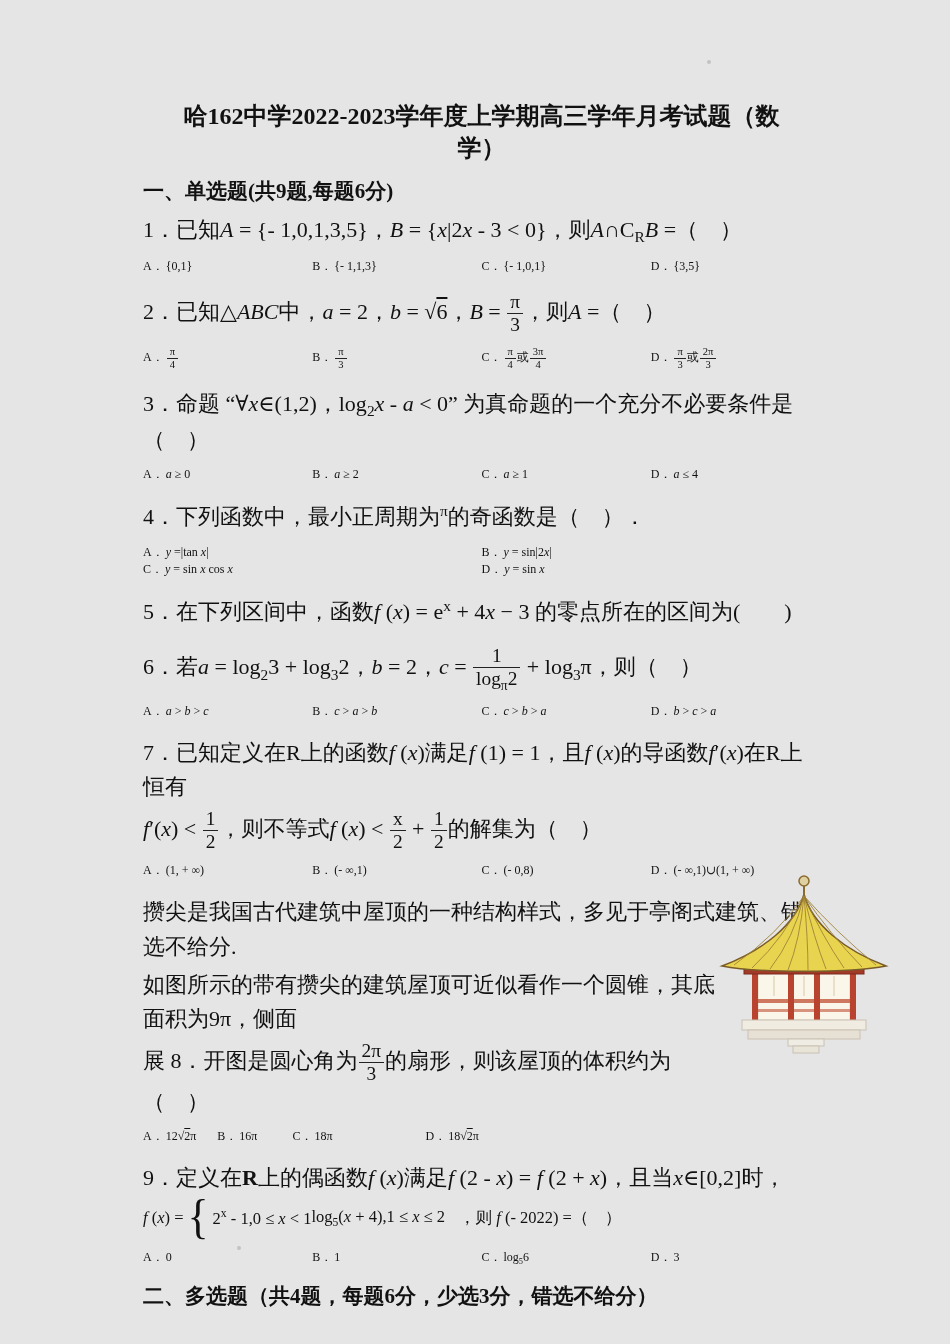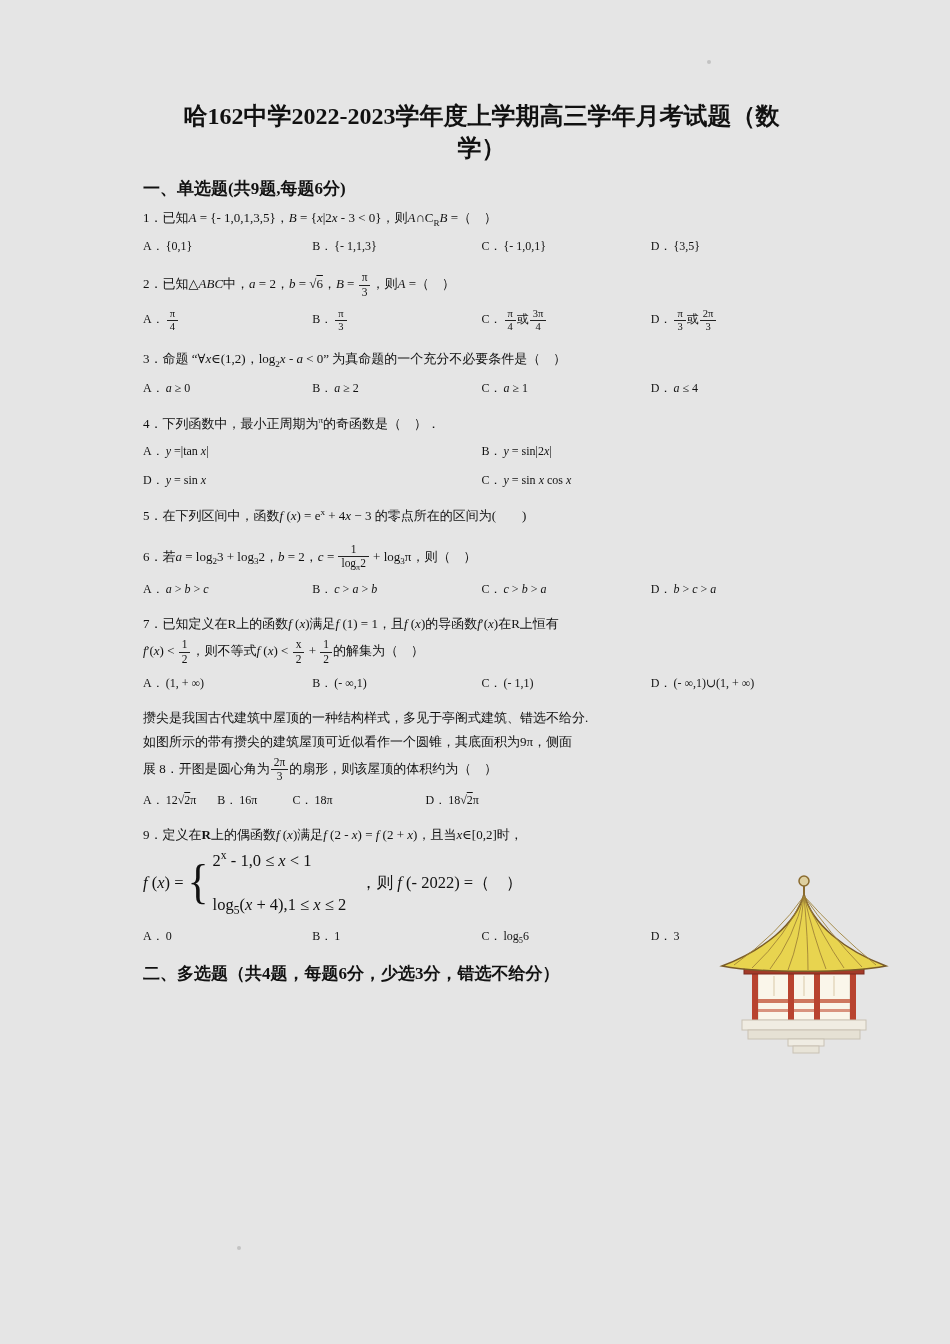--- a/index.html
+++ b/index.html
@@ -10,47 +10,47 @@
     box-sizing:border-box;
     padding:100px 130px 30px 143px;
     font-family:"Liberation Serif","DejaVu Serif",serif;
     color:#111;
     overflow:hidden;
   }
   .title{
     font-size:24px;font-weight:700;text-align:center;
     line-height:1.35;max-width:640px;margin:0 auto 10px;
   }
-  .section-heading{font-size:17px;font-weight:700;margin:12px 0 8px;}
+  .section-heading{font-size:21px;font-weight:700;margin:12px 0 8px;}
   .q{margin:0 0 16px;}
-  .stem{font-size:13px;line-height:1.55;margin:0 0 9px;}
+  .stem{font-size:22px;line-height:1.55;margin:0 0 9px;}
   .stem.tight{margin-bottom:4px;}
   .opts{font-size:12px;}
   .grid4{display:grid;grid-template-columns:repeat(4,1fr);row-gap:12px;}
-  .grid2{display:grid;grid-template-columns:repeat(2,1fr);row-gap:12px;}
+  .grid2{display:grid;grid-template-columns:repeat(2,1fr);}
   .opts-inline .opt{display:inline-block;}
   .opt{white-space:nowrap;}
   .lab{margin-right:2px;}
   sup{font-size:0.7em;}
   sub{font-size:0.7em;}
   .frac{display:inline-block;vertical-align:middle;text-align:center;font-size:0.88em;line-height:1.15;margin:0 1px;}
   .frac .num{display:block;padding:0 3px;}
   .frac .den{display:block;border-top:1px solid #222;padding:0 3px;}
   .sqrt .ol{text-decoration:overline;}
   .mi{font-style:italic;}
   .gq5-b{margin-left:12px;}
   .gq5-c{margin-left:44px;}
   .gq5-d{margin-left:228px;}
   .gq8-b{margin-left:18px;}
   .gq8-c{margin-left:32px;}
   .gq8-d{margin-left:90px;}
   .cases-wrap{display:flex;align-items:center;font-size:16.5px;margin:4px 0 12px;}
   .cases-lhs{margin-right:4px;text-align:center;}
   .brace{font-size:44px;line-height:0.85;font-weight:300;transform:scaleY(1.1);margin-right:4px;}
-  .cases-body{display:flex;flex-direction:column;row-gap:3px;gap:24px;}
+  .cases-body{display:flex;flex-direction:row;row-gap:3px;}
   .cases-line{display:block;}
   .cases-tail{margin-left:14px;}
   .q8-text{max-width:575px;}
   .pavilion{position:absolute;left:712px;top:872px;width:185px;height:200px;}
   .dot{position:absolute;width:4px;height:4px;border-radius:50%;background:#9a9a9a;opacity:.45;}
 </style>
 </head>
 <body>
 
 <div class="page">
@@ -90,22 +90,22 @@
       <div class="opt"><span class="lab">C．</span><span class="val"><i class="mi">a</i> ≥ 1</span></div>
       <div class="opt"><span class="lab">D．</span><span class="val"><i class="mi">a</i> ≤ 4</span></div>
     </div>
   </section>
 
   <section class="q">
     <p class="stem">4．下列函数中，最小正周期为<sup>π</sup>的奇函数是（　）．</p>
     <div class="opts grid2">
       <div class="opt"><span class="lab">A．</span><span class="val"><i class="mi">y</i> =|tan <i class="mi">x</i>|</span></div>
       <div class="opt"><span class="lab">B．</span><span class="val"><i class="mi">y</i> = sin|2<i class="mi">x</i>|</span></div>
+      <div class="opt"><span class="lab">C．</span><span class="val"><i class="mi">y</i> = sin <i class="mi">x</i> cos <i class="mi">x</i></span></div>
       <div class="opt"><span class="lab">D．</span><span class="val"><i class="mi">y</i> = sin <i class="mi">x</i></span></div>
-      <div class="opt"><span class="lab">C．</span><span class="val"><i class="mi">y</i> = sin <i class="mi">x</i> cos <i class="mi">x</i></span></div>
     </div>
   </section>
 
   <section class="q">
     <p class="stem">5．在下列区间中，函数<i class="mi">f</i> (<i class="mi">x</i>) = e<sup>x</sup> + 4<i class="mi">x</i> − 3 的零点所在的区间为(　　)</p>
   </section>
 
   <section class="q">
     <p class="stem">6．若<i class="mi">a</i> = log<sub>2</sub>3 + log<sub>3</sub>2，<i class="mi">b</i> = 2，<i class="mi">c</i> = <span class="frac"><span class="num">1</span><span class="den">log<sub>π</sub>2</span></span> + log<sub>3</sub>π，则（　）</p>
     <div class="opts grid4">
@@ -115,21 +115,21 @@
       <div class="opt"><span class="lab">D．</span><span class="val"><i class="mi">b</i> &gt; <i class="mi">c</i> &gt; <i class="mi">a</i></span></div>
     </div>
   </section>
 
   <section class="q">
     <p class="stem tight">7．已知定义在R上的函数<i class="mi">f</i> (<i class="mi">x</i>)满足<i class="mi">f</i> (1) = 1，且<i class="mi">f</i> (<i class="mi">x</i>)的导函数<i class="mi">f</i>′(<i class="mi">x</i>)在R上恒有</p>
     <p class="stem"><i class="mi">f</i>′(<i class="mi">x</i>) &lt; <span class="frac"><span class="num">1</span><span class="den">2</span></span>，则不等式<i class="mi">f</i> (<i class="mi">x</i>) &lt; <span class="frac"><span class="num">x</span><span class="den">2</span></span> + <span class="frac"><span class="num">1</span><span class="den">2</span></span>的解集为（　）</p>
     <div class="opts grid4">
       <div class="opt"><span class="lab">A．</span><span class="val">(1, + ∞)</span></div>
       <div class="opt"><span class="lab">B．</span><span class="val">(- ∞,1)</span></div>
-      <div class="opt"><span class="lab">C．</span><span class="val">(- 1,1)</span></div>
+      <div class="opt"><span class="lab">C．</span><span class="val">(- 0,8)</span></div>
       <div class="opt"><span class="lab">D．</span><span class="val">(- ∞,1)∪(1, + ∞)</span></div>
     </div>
   </section>
 
   <section class="q">
     <p class="stem tight">攒尖是我国古代建筑中屋顶的一种结构样式，多见于亭阁式建筑、错选不给分.</p>
     <p class="stem tight q8-text">如图所示的带有攒尖的建筑屋顶可近似看作一个圆锥，其底面积为9π，侧面</p>
     <p class="stem q8-text">展 8．开图是圆心角为<span class="frac"><span class="num">2π</span><span class="den">3</span></span>的扇形，则该屋顶的体积约为（　）</p>
     <div class="opts opts-inline">
       <div class="opt"><span class="lab">A．</span><span class="val">12<span class="sqrt">√<span class="ol">2</span></span>π</span></div>

